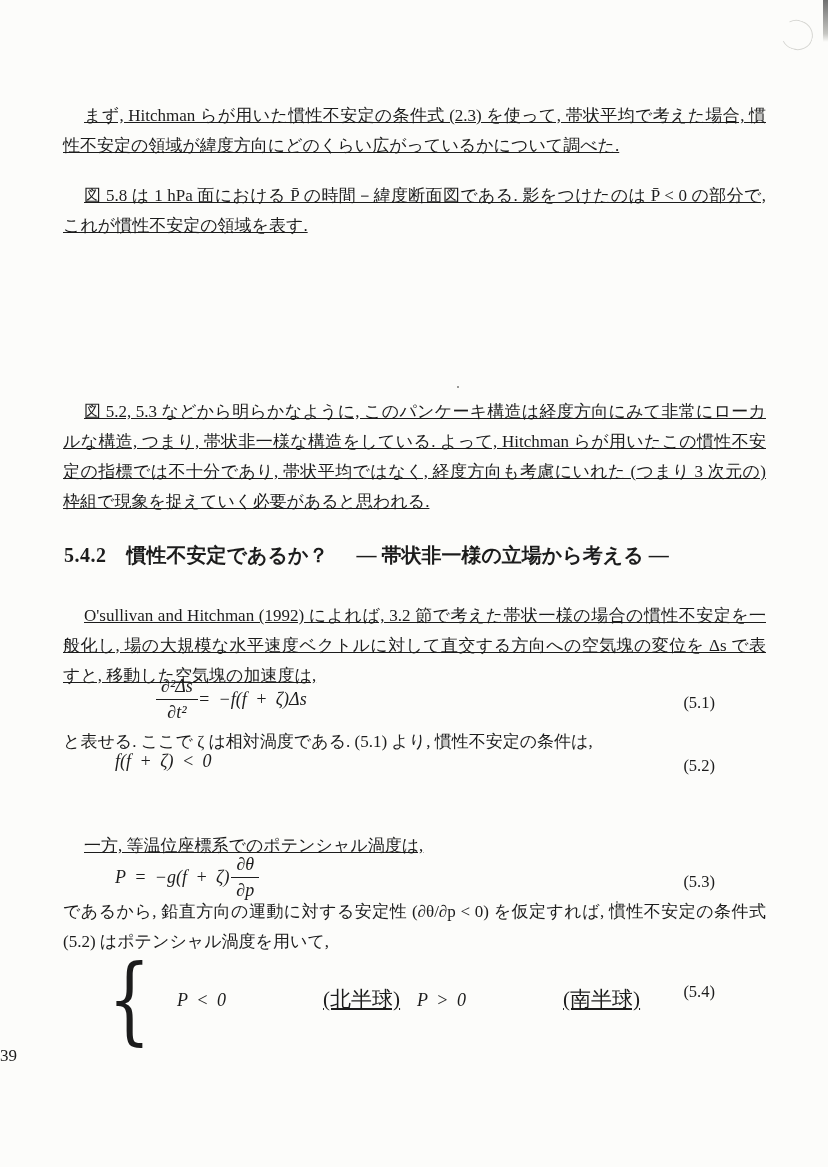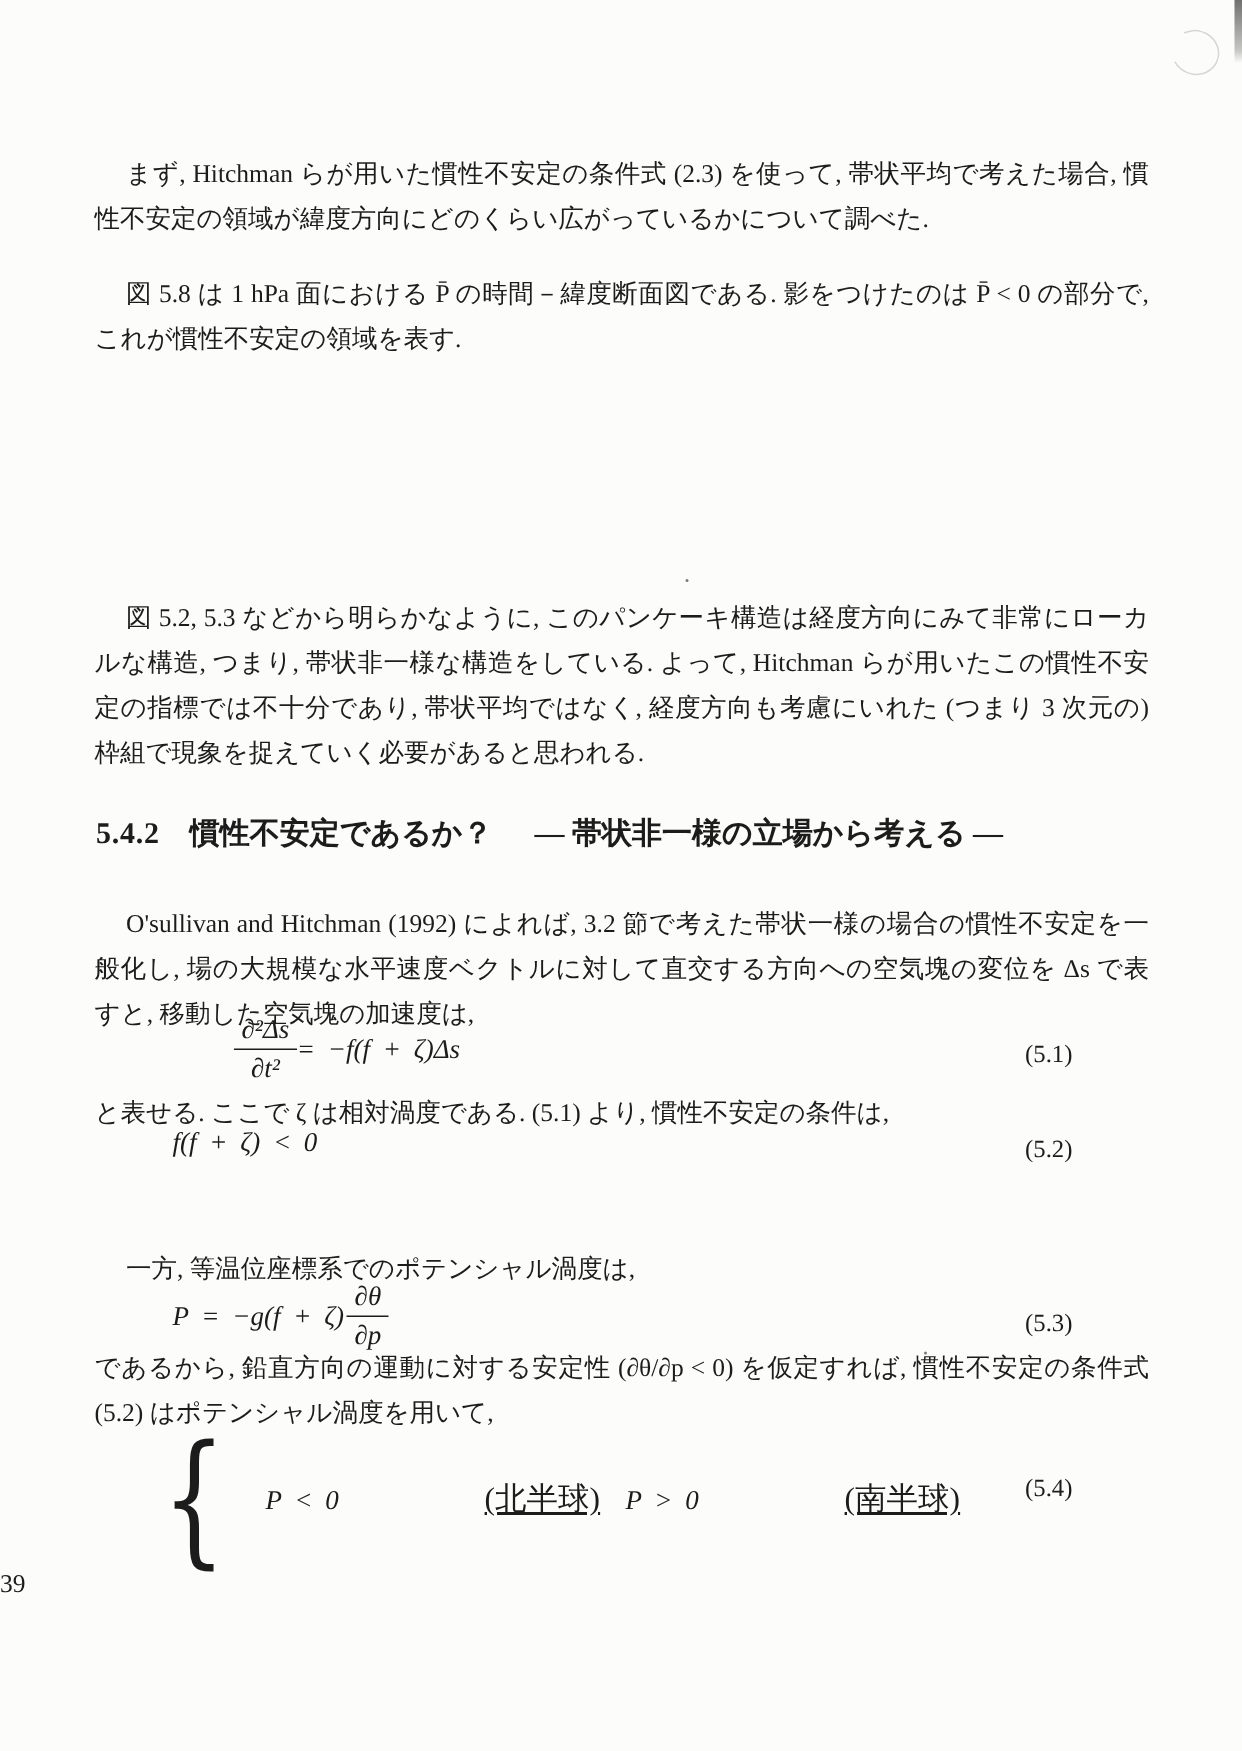--- a/index.html
+++ b/index.html
@@ -14,21 +14,21 @@
   .page { position: absolute; inset: 0; }
 
   .para {
     position: absolute;
     left: 63px; width: 703px;
     font-size: 17px; line-height: 30px;
     text-align: justify;
     text-justify: inter-ideograph;
     margin: 0;
   }
-  .indent { text-indent: 21px; }
+  .indent { text-indent: 21px; text-decoration: underline; }
 
   .heading {
     position: absolute; left: 64px; width: 703px;
     font-size: 20px; font-weight: bold;
     white-space: nowrap;
   }
   .heading .hnum { margin-right: 20px; letter-spacing: 0.5px; }
   .heading .hsub { margin-left: 28px; }
 
   .eq { position: absolute; left: 63px; width: 703px; }

